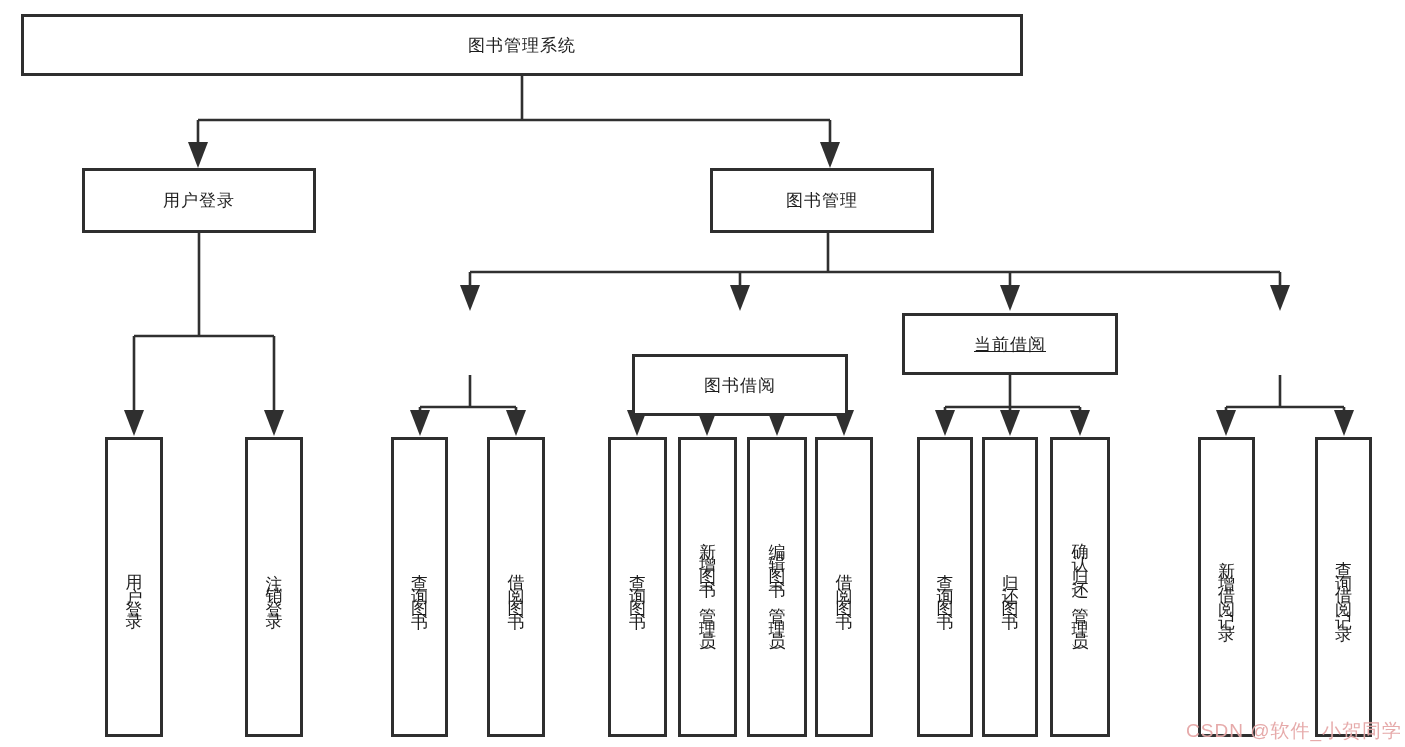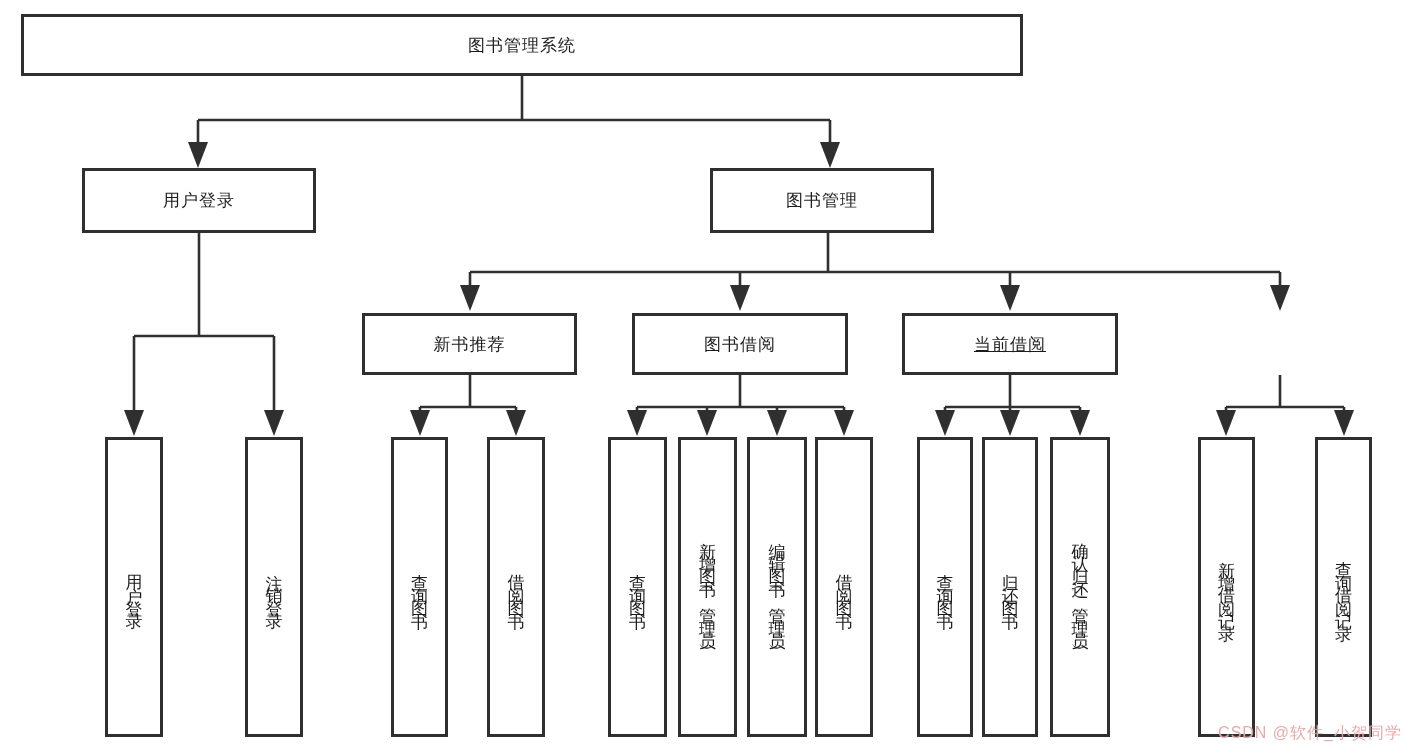--- a/index.html
+++ b/index.html
@@ -30,21 +30,21 @@
     writing-mode:vertical-rl;
     text-orientation:mixed;
     letter-spacing:13px;
     font-size:17px;
     line-height:1;
     white-space:nowrap;
   }
   .watermark{
     position:absolute;
     right:3px;bottom:3px;
-    font-size:16px;
+    font-size:19px;
     letter-spacing:1px;
     color:rgba(226,158,158,0.88);
     z-index:10;
     text-shadow:0 0 1px rgba(255,255,255,0.55);
   }
 </style>
 </head>
 <body>
 
 <div class="canvas">
@@ -86,24 +86,21 @@
     <span>图书管理系统</span>
   </div>
 
   <div class="node h-node" style="left:82px;width:234px;">
     <span>用户登录</span>
   </div>
   <div class="node h-node" style="left:710px;width:224px;">
     <span>图书管理</span>
   </div>
 
-  <div class="node lvl3" style="left:362px;width:215px;">
-    <span>新书推荐</span>
-  </div>
-  <div class="node lvl3" style="left:632px;width:216px;">
+  <div class="node lvl3" style="left:632px;width:216px;margin-top:41px;">
     <span>图书借阅</span>
   </div>
   <div class="node lvl3" style="left:902px;width:216px;text-decoration:underline;">
     <span>当前借阅</span>
   </div>
 
   <div class="node leaf" style="left:105px;width:58px;">
     <span class="vtext">用户登录</span>
   </div>
   <div class="node leaf" style="left:245px;width:58px;">

